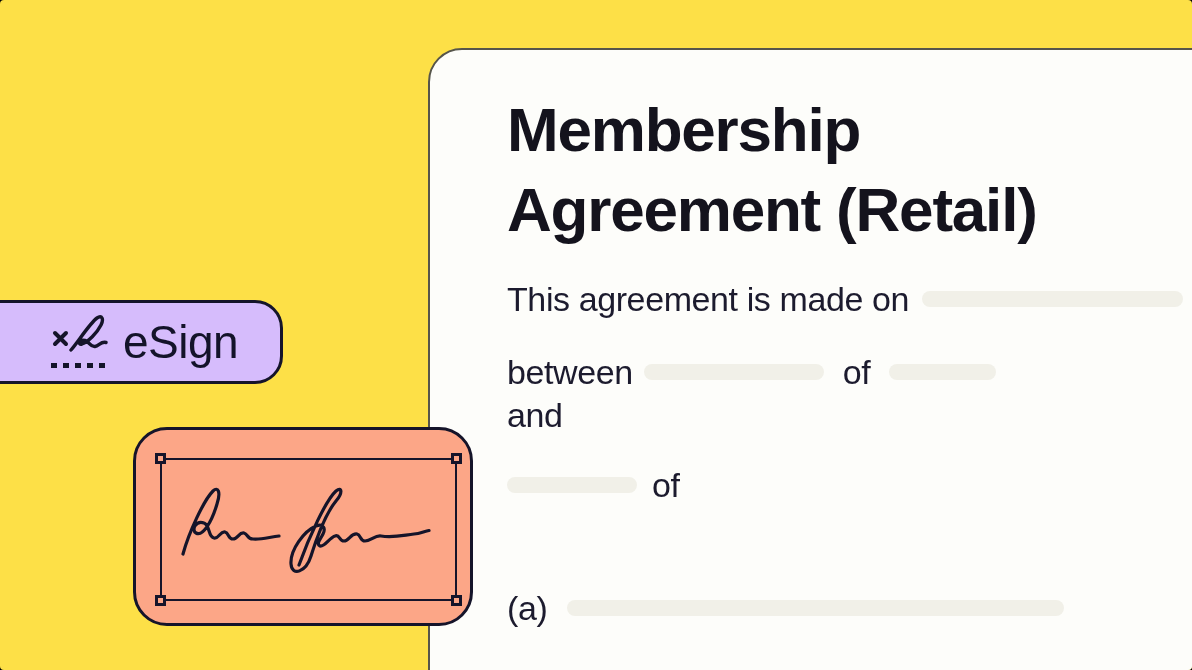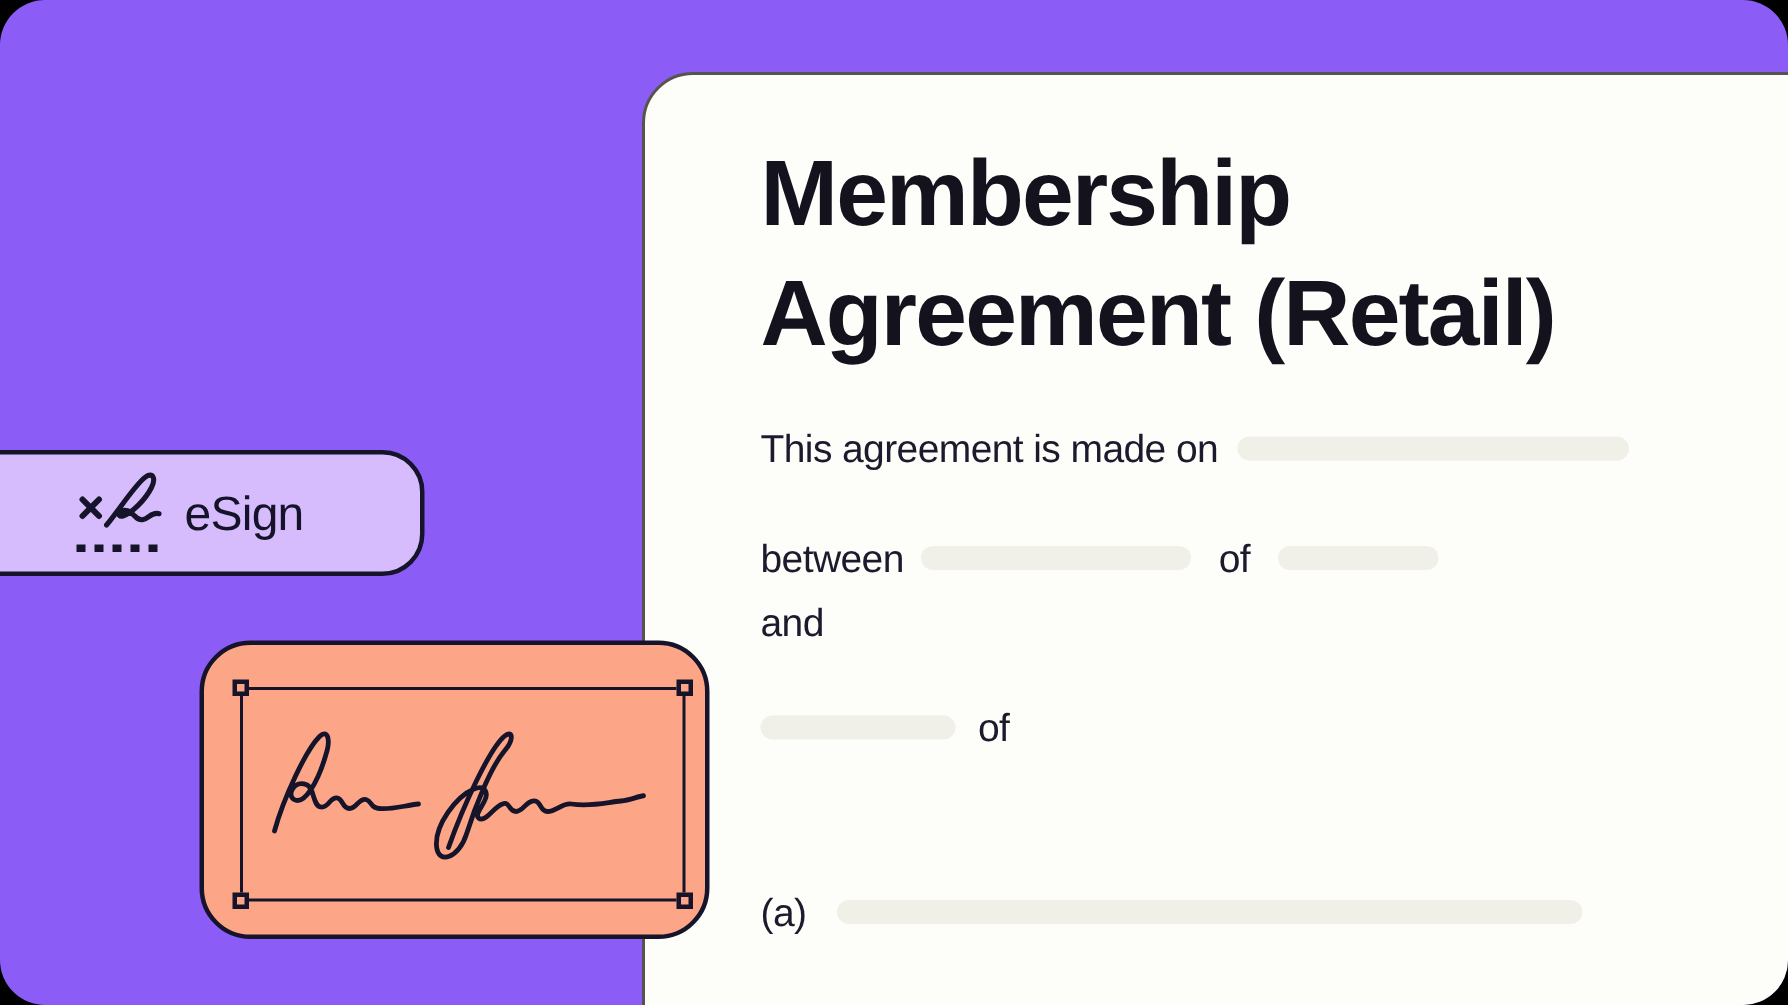--- a/index.html
+++ b/index.html
@@ -1,36 +1,36 @@
 <!DOCTYPE html>
 <html><head>
 <meta charset="utf-8">
 <style>
   html,body{margin:0;padding:0;background:#000;}
   body{width:1192px;height:670px;overflow:hidden;font-family:"Liberation Sans", sans-serif;}
 
   
-  .stage{position:relative;width:1192px;height:670px;background:#8b5cf6;border-radius:30px;overflow:hidden;}
+  .stage{position:relative;width:1192px;height:670px;background:#fde047;border-radius:4px;overflow:hidden;}
 
   
   .doc-card{position:absolute;left:428px;top:48px;right:-40px;bottom:-40px;
     background:#fdfdfa;border:2px solid #56554b;border-radius:34px 0 0 0;}
 
   .doc-title{position:absolute;left:77px;top:40px;margin:0;
     font-size:62px;line-height:80px;font-weight:700;letter-spacing:-1.2px;color:#14131d;}
 
   .row{position:absolute;left:77px;height:34px;display:flex;align-items:center;white-space:nowrap;}
-  .row .t{font-size:26px;letter-spacing:-0.4px;color:#1c1b2e;}
+  .row .t{font-size:34px;letter-spacing:-0.4px;color:#1c1b2e;}
   .ph{height:16px;border-radius:8px;background:#f1f0e8;display:inline-block;}
 
   
   .esign-badge{position:absolute;left:-30px;top:300px;width:313px;height:84px;
     background:#d6bcfc;border:3px solid #15142a;border-radius:28px;
     display:flex;align-items:center;padding-left:78px;box-sizing:border-box;gap:14px;}
-  .esign-label{font-size:32px;font-weight:500;letter-spacing:-0.5px;color:#14132a;}
+  .esign-label{font-size:46px;font-weight:500;letter-spacing:-0.5px;color:#14132a;}
   .sig-icon{position:relative;width:58px;height:52px;flex:0 0 auto;}
   .sig-icon .xmark{position:absolute;left:1px;top:14px;}
   .sig-icon .loop{position:absolute;right:0;top:-2px;}
   .sig-icon .dots{position:absolute;left:0;bottom:0;display:flex;gap:6px;}
   .sig-icon .dots i{width:6px;height:5px;background:#15142a;display:block;}
 
   
   .sig-card{position:absolute;left:133px;top:427px;width:340px;height:199px;
     background:#fca687;border:3px solid #15142a;border-radius:34px;box-sizing:border-box;}
   .sel-rect{position:absolute;left:24px;top:28px;width:293px;height:139px;

